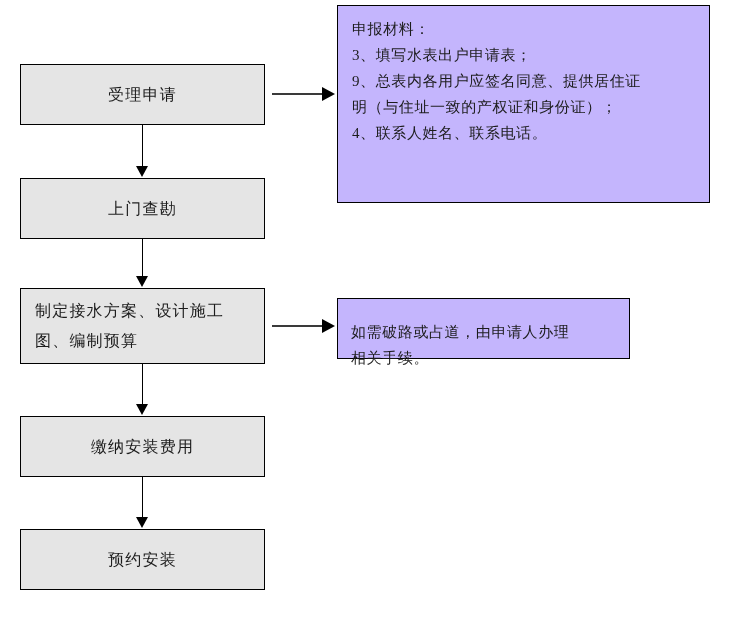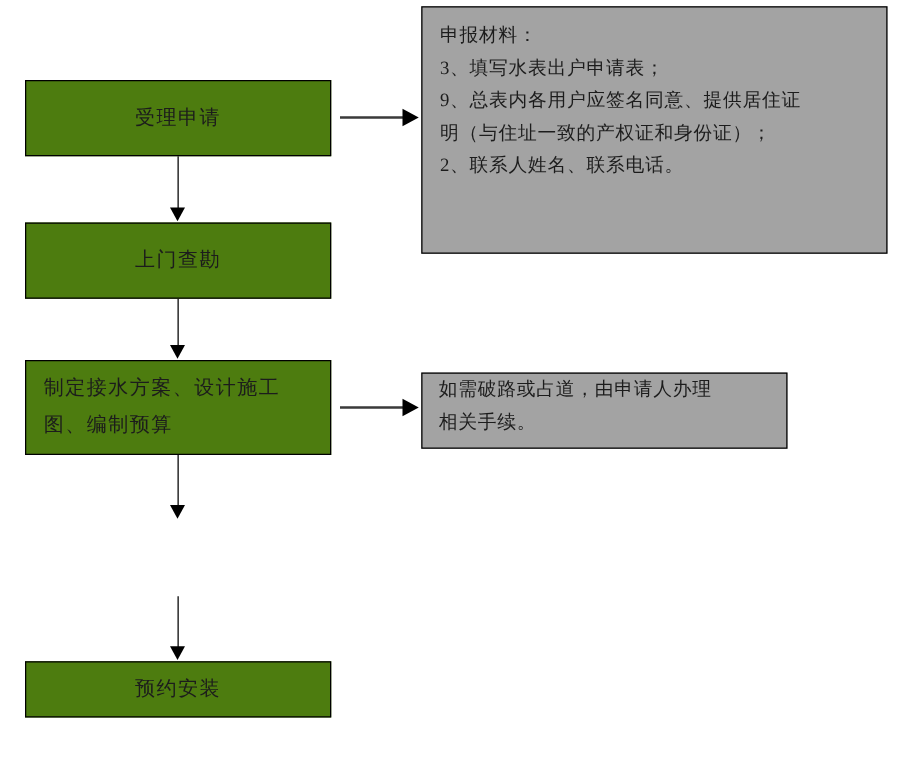--- a/index.html
+++ b/index.html
@@ -18,21 +18,21 @@
   #canvas {
     position: absolute;
     left: 0; top: 0;
     width: 732px;
     height: 624px;
   }
   .node {
     position: absolute;
     box-sizing: border-box;
     border: 1px solid #000000;
-    background: #4d7c0f;
+    background: #e5e5e5;
     display: flex;
     align-items: center;
     z-index: 2;
   }
   .node.center {
     justify-content: center;
     text-align: center;
   }
   .node.leftal {
     justify-content: flex-start;
@@ -42,21 +42,21 @@
     font-size: 16px;
     line-height: 30px;
     letter-spacing: 1.2px;
     color: #1c1c1c;
     white-space: pre-line;
   }
   .note {
     position: absolute;
     box-sizing: border-box;
     border: 1px solid #000000;
-    background: #a3a3a3;
+    background: #c4b5fd;
     z-index: 2;
   }
   .note-text {
     font-size: 15px;
     line-height: 26px;
     letter-spacing: 0.6px;
     color: #1c1c1c;
     white-space: pre-line;
     display: block;
   }
@@ -104,34 +104,37 @@
 
   <div class="node leftal" style="left:20px; top:288px; width:245px; height:76px; padding:0 14px;">
     <span class="node-label">制定接水方案、设计施工
 图、编制预算</span>
   </div>
 
   <div class="node center" style="left:20px; top:178px; width:245px; height:61px;">
     <span class="node-label">上门查勘</span>
   </div>
 
+  <div class="node center" style="left:20px; top:416px; width:245px; height:61px;">
+    <span class="node-label">缴纳安装费用</span>
+  </div>
 
-  <div class="node center" style="left:20px; top:529px; width:245px; height:45px;">
+  <div class="node center" style="left:20px; top:529px; width:245px; height:61px;">
     <span class="node-label">预约安装</span>
   </div>
 
   <div class="note" style="left:337px; top:5px; width:373px; height:198px; padding:10px 10px 0 14px;">
     <span class="note-text">申报材料：</span>
     <span class="note-text indented">3、填写水表出户申请表；</span>
     <span class="note-text indented">9、总表内各用户应签名同意、提供居住证
     明（与住址一致的产权证和身份证）；</span>
-    <span class="note-text indented">2、联系人姓名、联系电话。</span>
+    <span class="note-text indented">4、联系人姓名、联系电话。</span>
   </div>
 
-  <div class="note" style="left:337px; top:298px; width:293px; height:61px; padding:0 8px 0 13px;">
+  <div class="note" style="left:337px; top:298px; width:293px; height:61px; padding:20px 8px 0 13px;">
     <span class="note-text">如需破路或占道，由申请人办理
 相关手续。</span>
   </div>
 
   <div class="vline" style="left:142px; top:125px; height:42px;"></div>
   <div class="varrow" style="left:136px; top:166px;"></div>
 
   <div class="vline" style="left:142px; top:239px; height:38px;"></div>
   <div class="varrow" style="left:136px; top:276px;"></div>
 

